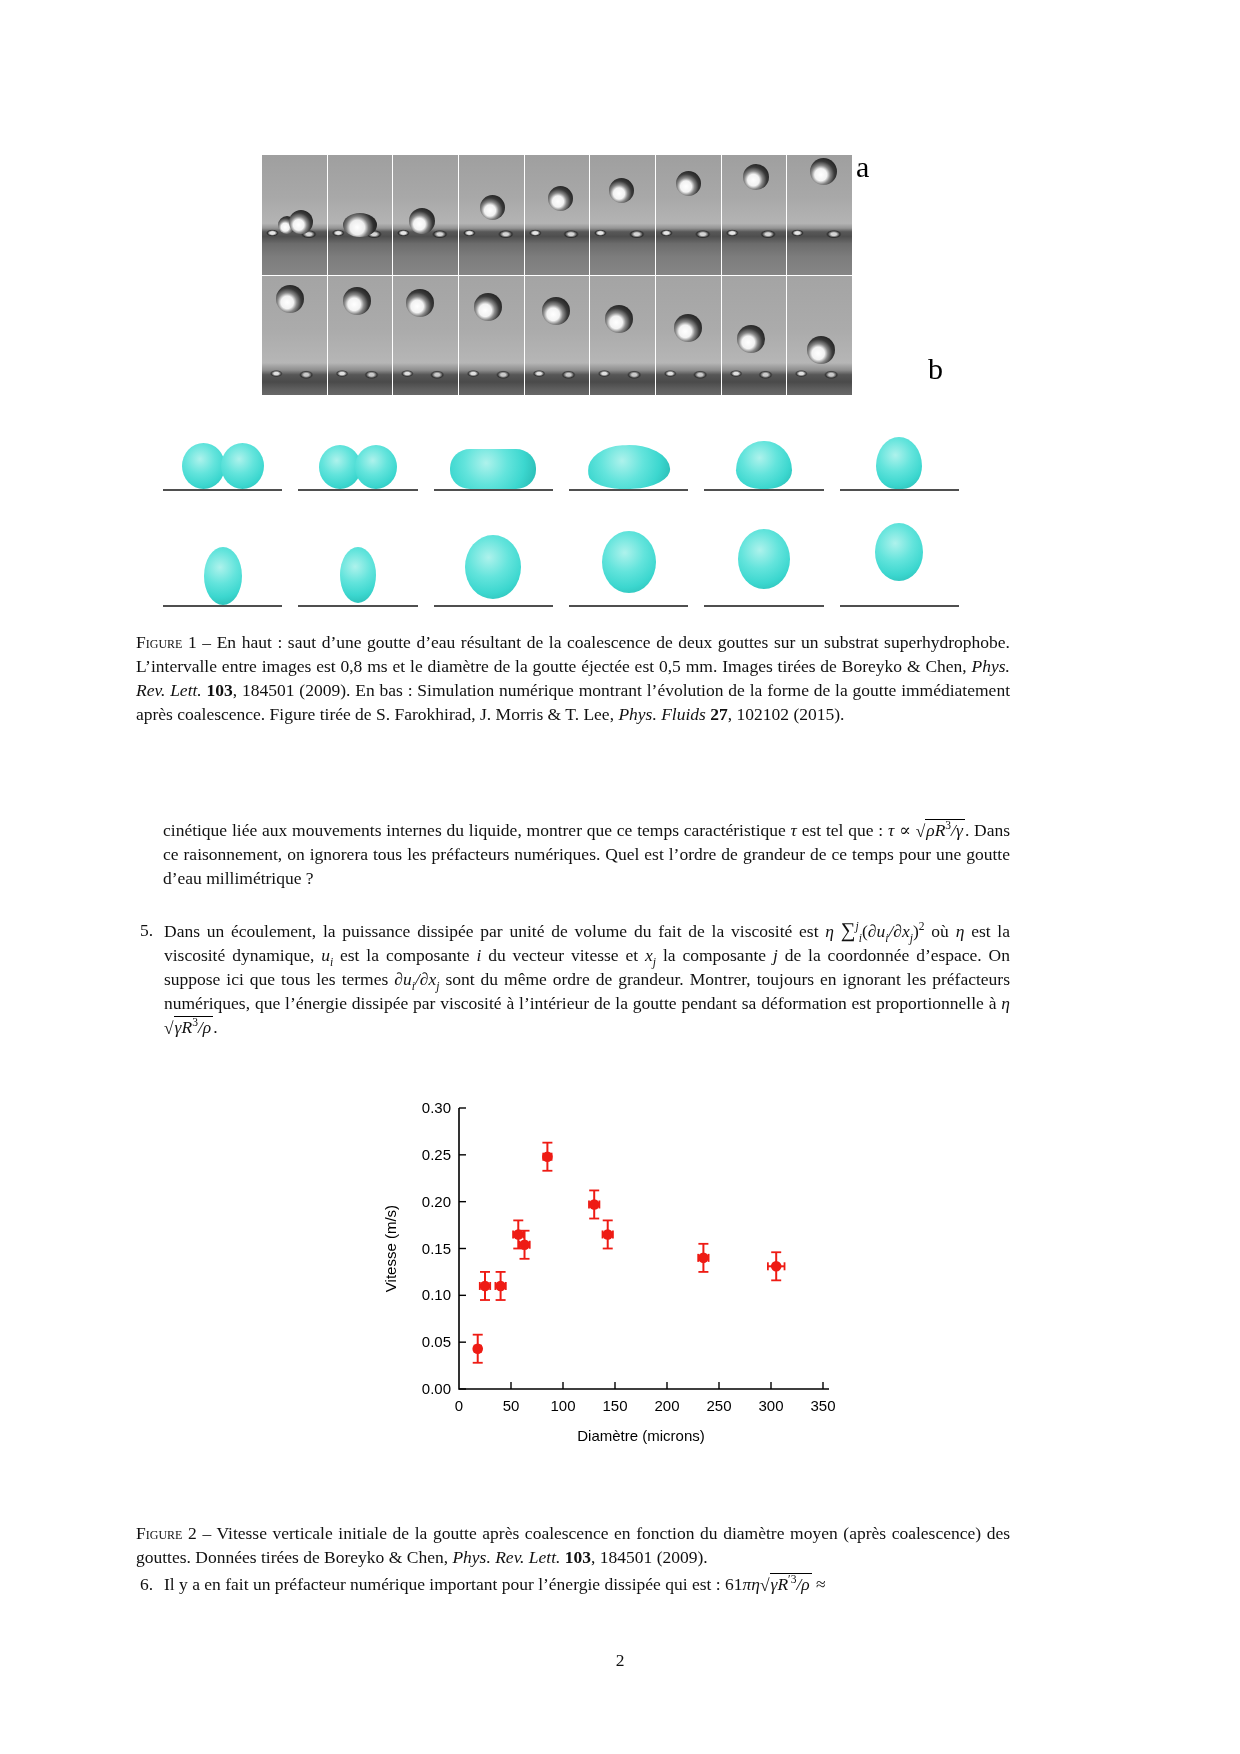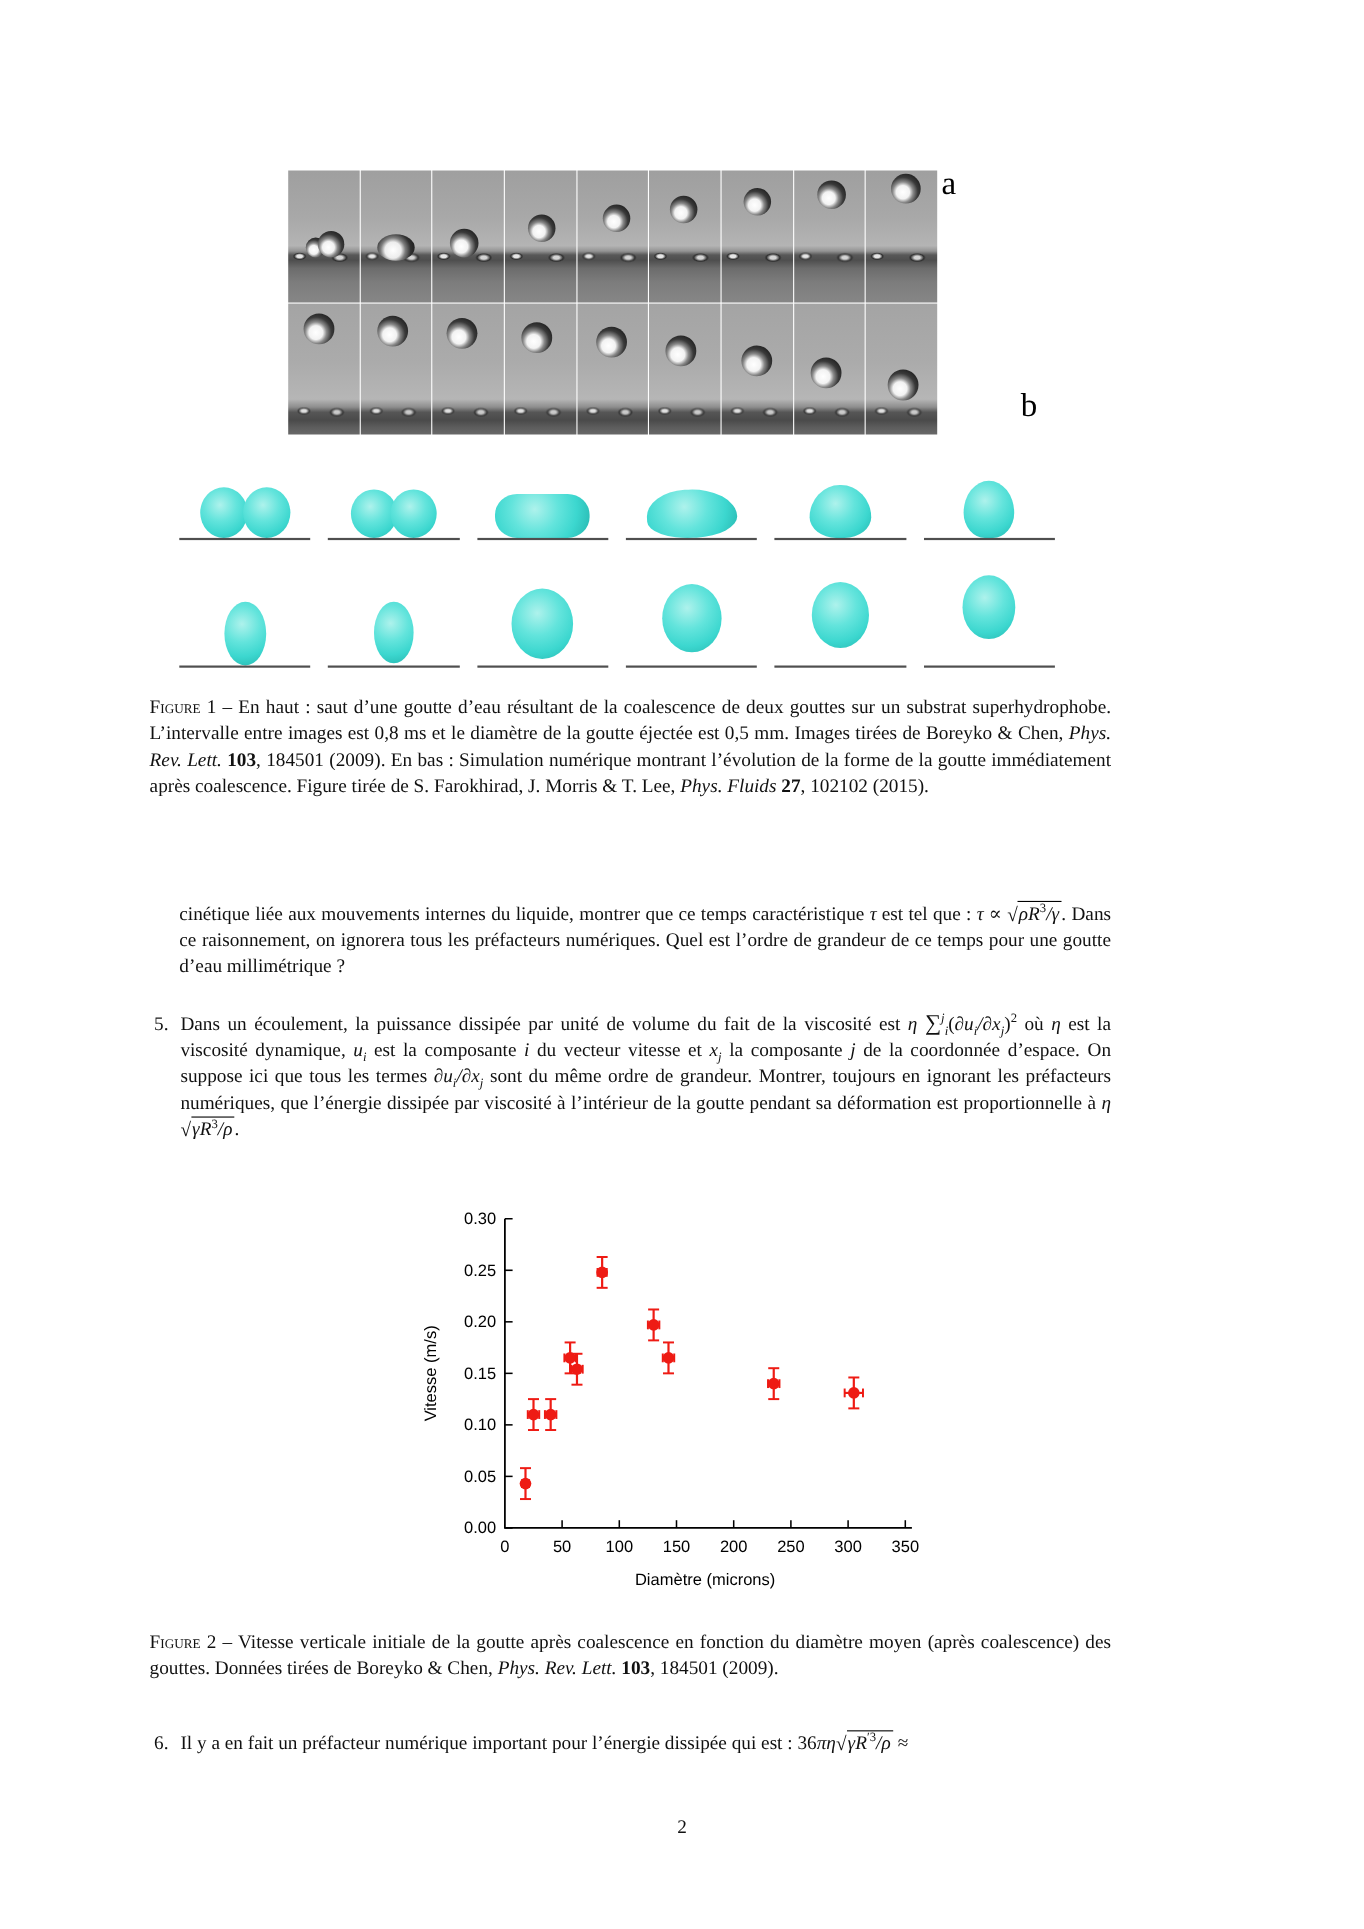--- a/index.html
+++ b/index.html
@@ -291,22 +291,22 @@
       <circle cx="333.4" cy="182.86666666666665" r="5.3" fill="#ee1b14"></circle>
       <line x1="406.2" y1="177.24666666666664" x2="406.2" y2="205.34666666666664" stroke="#ee1b14" stroke-width="2"></line>
       <line x1="401.2" y1="177.24666666666664" x2="411.2" y2="177.24666666666664" stroke="#ee1b14" stroke-width="1.8"></line>
       <line x1="401.2" y1="205.34666666666664" x2="411.2" y2="205.34666666666664" stroke="#ee1b14" stroke-width="1.8"></line>
       <line x1="397.88" y1="191.29666666666665" x2="414.52" y2="191.29666666666665" stroke="#ee1b14" stroke-width="2"></line>
       <line x1="397.88" y1="187.29666666666665" x2="397.88" y2="195.29666666666665" stroke="#ee1b14" stroke-width="1.8"></line>
       <line x1="414.52" y1="187.29666666666665" x2="414.52" y2="195.29666666666665" stroke="#ee1b14" stroke-width="1.8"></line>
       <circle cx="406.2" cy="191.29666666666665" r="5.3" fill="#ee1b14"></circle>
     </svg>
 
-  <div class="caption" style="left:136px;top:1480px;width:874px;"><span class="sc">Figure 2</span><span> – Vitesse verticale initiale de la goutte après coalescence en fonction du diamètre moyen (après coalescence) des gouttes. Données tirées de Boreyko &amp; Chen, </span><span class="it">Phys. Rev. Lett.</span><span> </span><span class="bd">103</span><span>, 184501 (2009).</span></div>
+  <div class="caption" style="left:136px;top:1521px;width:874px;"><span class="sc">Figure 2</span><span> – Vitesse verticale initiale de la goutte après coalescence en fonction du diamètre moyen (après coalescence) des gouttes. Données tirées de Boreyko &amp; Chen, </span><span class="it">Phys. Rev. Lett.</span><span> </span><span class="bd">103</span><span>, 184501 (2009).</span></div>
 
   <div class="item" style="left:140px;top:1572px;width:870px;">
     <span class="item-num">6.</span>
-    <div class="item-body"><span>Il y a en fait un préfacteur numérique important pour l’énergie dissipée qui est : 36</span><span class="it">πη</span><span class="sqrt"><span class="rs">√</span><span class="rt"><span class="it">γR</span><span class="sup">′3</span><span class="it">/ρ</span></span></span><span> ≈</span></div>
+    <div class="item-body"><span>Il y a en fait un préfacteur numérique important pour l’énergie dissipée qui est : 61</span><span class="it">πη</span><span class="sqrt"><span class="rs">√</span><span class="rt"><span class="it">γR</span><span class="sup">′3</span><span class="it">/ρ</span></span></span><span> ≈</span></div>
   </div>
 
   <div class="page-num">2</div>
 
 </div>
 
 </body></html>

